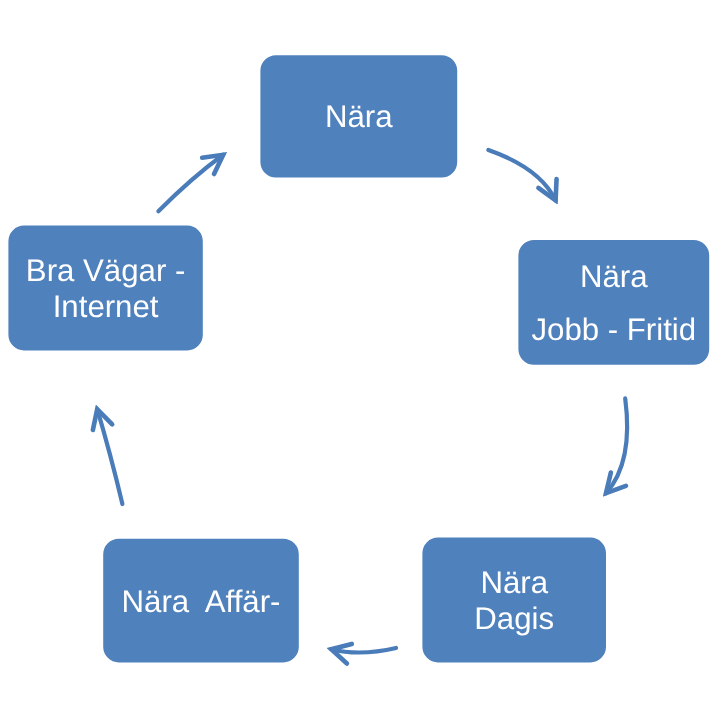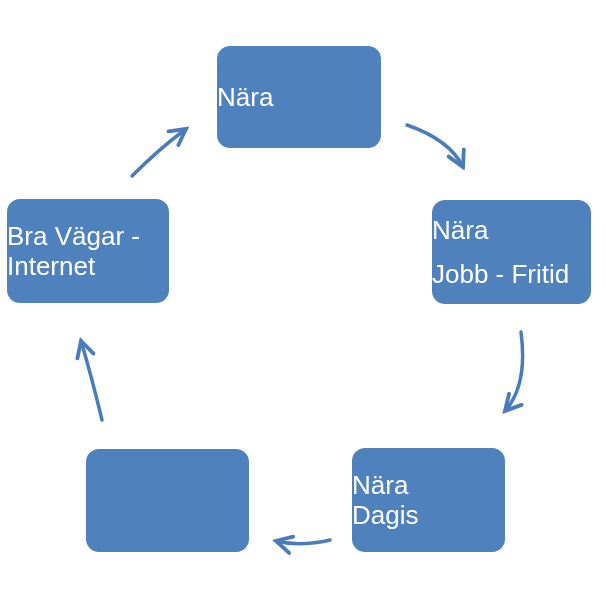--- a/index.html
+++ b/index.html
@@ -34,36 +34,36 @@
   .node {
     position: absolute;
     box-sizing: border-box;
     background: var(--box-fill, #4f81bd);
     border: 4px solid var(--box-border, #ffffff);
     border-radius: 17px;
     color: var(--text, #ffffff);
     display: flex;
     flex-direction: column;
     justify-content: center;
-    align-items: flex-start;
+    align-items: center;
     text-align: center;
     font-size: 26px;
     line-height: 30px;
   }
   .node .line {
     white-space: pre-wrap;
   }
   .node .line.gap {
     margin-top: 14px;
   }
   .node-top          { left: 213px; top: 42px;  width: 172px; height: 110px; }
   .node-right        { left: 428px; top: 196px; width: 167px; height: 112px; }
   .node-bottom-right { left: 348px; top: 444px; width: 161px; height: 112px; }
   .node-bottom-left  { left: 82px;  top: 445px; width: 171px; height: 111px; }
-  .node-left         { left: 3px;   top: 195px; width: 170px; height: 112px; }
+  .node-left         { left: 3px;   top: 184px; width: 170px; height: 112px; }
 </style>
 </head>
 <body>
 
 <div class="canvas">
 
   <svg class="arrows" viewBox="0 0 606 603" xmlns="http://www.w3.org/2000/svg">
     <defs>
       <marker id="vhead" viewBox="0 0 20 20" refX="17" refY="10" markerUnits="userSpaceOnUse" markerWidth="24" markerHeight="24" orient="auto">
         <path d="M 4 3 L 17 10 L 4 17" fill="none" stroke="#4a7cba" stroke-width="3.2" stroke-linecap="round"></path>
@@ -84,20 +84,21 @@
     <div class="line">Nära</div>
     <div class="line gap">Jobb - Fritid</div>
   </div>
 
   <div class="node node-bottom-right">
     <div class="line">Nära</div>
     <div class="line">Dagis</div>
   </div>
 
   <div class="node node-bottom-left">
+    <div class="line">Nära  Affär-</div>
   </div>
 
   <div class="node node-left">
     <div class="line">Bra Vägar -</div>
     <div class="line">Internet</div>
   </div>
 
 </div>
 
 </body></html>

